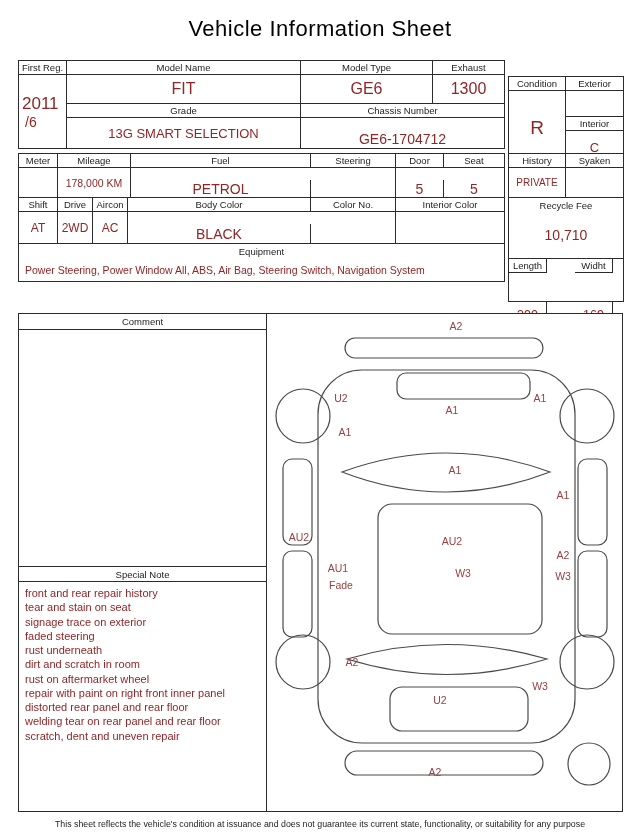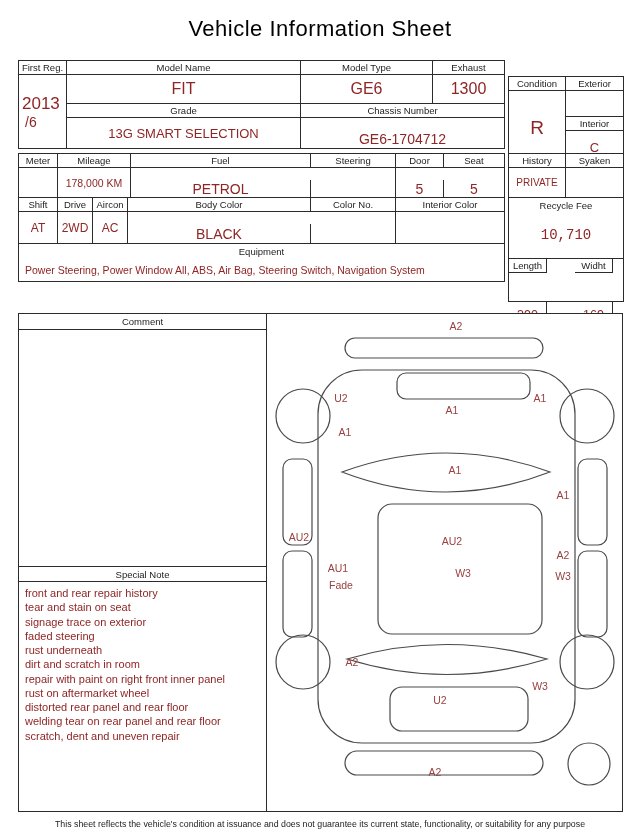--- a/index.html
+++ b/index.html
@@ -48,21 +48,21 @@
   #t2 { left: 18px; top: 153px; width: 487px; height: 129px; }
   .t2a { display: grid; grid-template-columns: 39px 73px 180px 85px 48px 60px; grid-template-rows: 14px 30px; }
   .t2b { display: grid; grid-template-columns: 39px 35px 35px 183px 85px 108px; grid-template-rows: 14px 32px; }
   .equip-h { height: 14px; }
   .equip-v { height: 23px; justify-content: flex-start; padding-left: 6px; font-size: 10.5px; }
 
   
   #t3 { left: 508px; top: 153px; width: 116px; height: 149px; }
   .t3a { display: grid; grid-template-columns: 57px 57px; grid-template-rows: 14px 30px; }
   .fee-h { height: 14px; }
-  .fee-v { height: 47px; font-size: 14px; font-family: Liberation Mono, monospace; }
+  .fee-v { height: 47px; font-size: 14px; }
   .t3b { display: grid; grid-template-columns: 38px 38px 38px; grid-template-rows: 14px 28px; gap: 28px; }
   .vdim { font-size: 12.5px; }
 
   
   #bottom { left: 18px; top: 313px; width: 605px; height: 499px; padding-left: 46px; }
   .left-pane { position: absolute; left: 0; top: 0; width: 248px; height: 100%; border-right: 1px solid #2b2b2b; }
   .pane-h { height: 16px; display: flex; align-items: center; justify-content: center; }
   .comment-body { height: 236px; }
   .note-list { padding: 5px 6px; font-size: 11px; line-height: 1.25; color: #8f2525; }
   .note-item { margin-bottom: 0.5px; }
@@ -86,21 +86,21 @@
 
   <div class="title">Vehicle Information Sheet</div>
 
   <div class="box" id="t1">
     <div class="c lab br bb" style="grid-area:1/1">First Reg.</div>
     <div class="c lab br bb" style="grid-area:1/2">Model Name</div>
     <div class="c lab br bb" style="grid-area:1/3">Model Type</div>
     <div class="c lab bb" style="grid-area:1/4">Exhaust</div>
 
     <div class="c val br firstreg" style="grid-area:2/1/5/2">
-      <span class="yr">2013</span>
+      <span class="yr">2011</span>
       <span class="mo">/6</span>
     </div>
     <div class="c val v16 br bb" style="grid-area:2/2">FIT</div>
     <div class="c val v16 br bb" style="grid-area:2/3">GE6</div>
     <div class="c val v16 bb" style="grid-area:2/4">1300</div>
 
     <div class="c lab br bb" style="grid-area:3/2">Grade</div>
     <div class="c lab bb" style="grid-area:3/3/4/5">Chassis Number</div>
 
     <div class="c val v13 br" style="grid-area:4/2">13G SMART SELECTION</div>
@@ -175,22 +175,22 @@
       <div class="pane-h lab bb">Comment</div>
       <div class="comment-body"></div>
       <div class="pane-h lab bt bb">Special Note</div>
       <div class="note-list">
           <div class="note-item">front and rear repair history</div>
           <div class="note-item">tear and stain on seat</div>
           <div class="note-item">signage trace on exterior</div>
           <div class="note-item">faded steering</div>
           <div class="note-item">rust underneath</div>
           <div class="note-item">dirt and scratch in room</div>
+          <div class="note-item">rust on aftermarket wheel</div>
           <div class="note-item">repair with paint on right front inner panel</div>
-          <div class="note-item">rust on aftermarket wheel</div>
           <div class="note-item">distorted rear panel and rear floor</div>
           <div class="note-item">welding tear on rear panel and rear floor</div>
           <div class="note-item">scratch, dent and uneven repair</div>
         </div>
     </div>
 
     <div class="diagram">
       <svg viewBox="0 0 354 497" width="354" height="497">
         <g fill="none" stroke="#4a4a4a" stroke-width="1.2">
           <rect x="77" y="24" width="198" height="20" rx="10"></rect>

